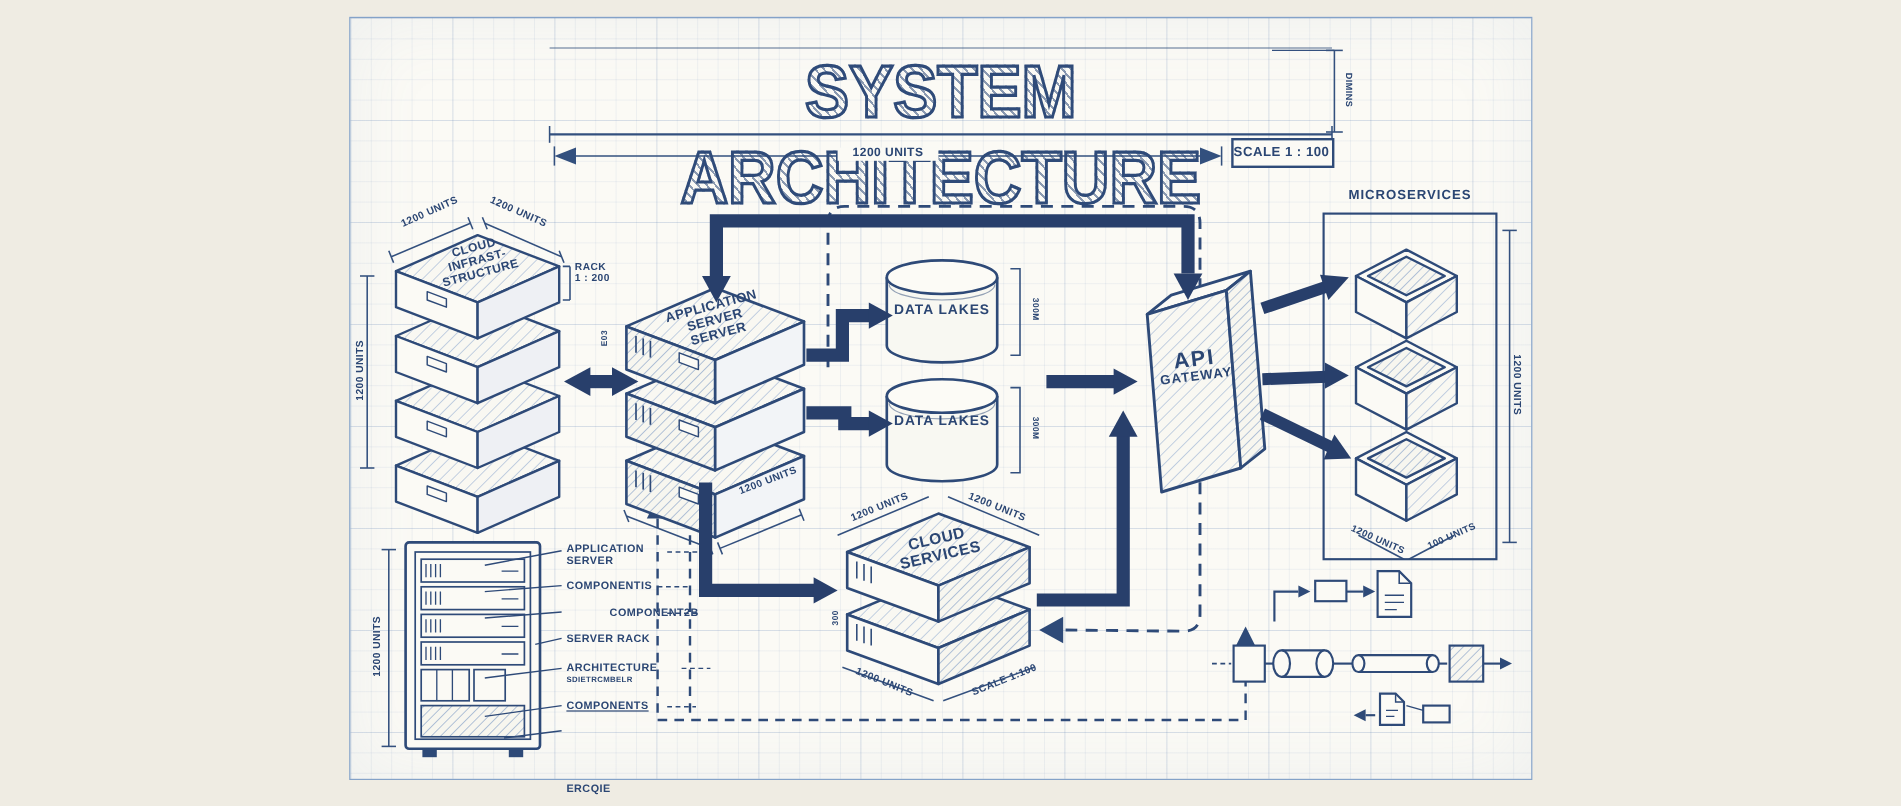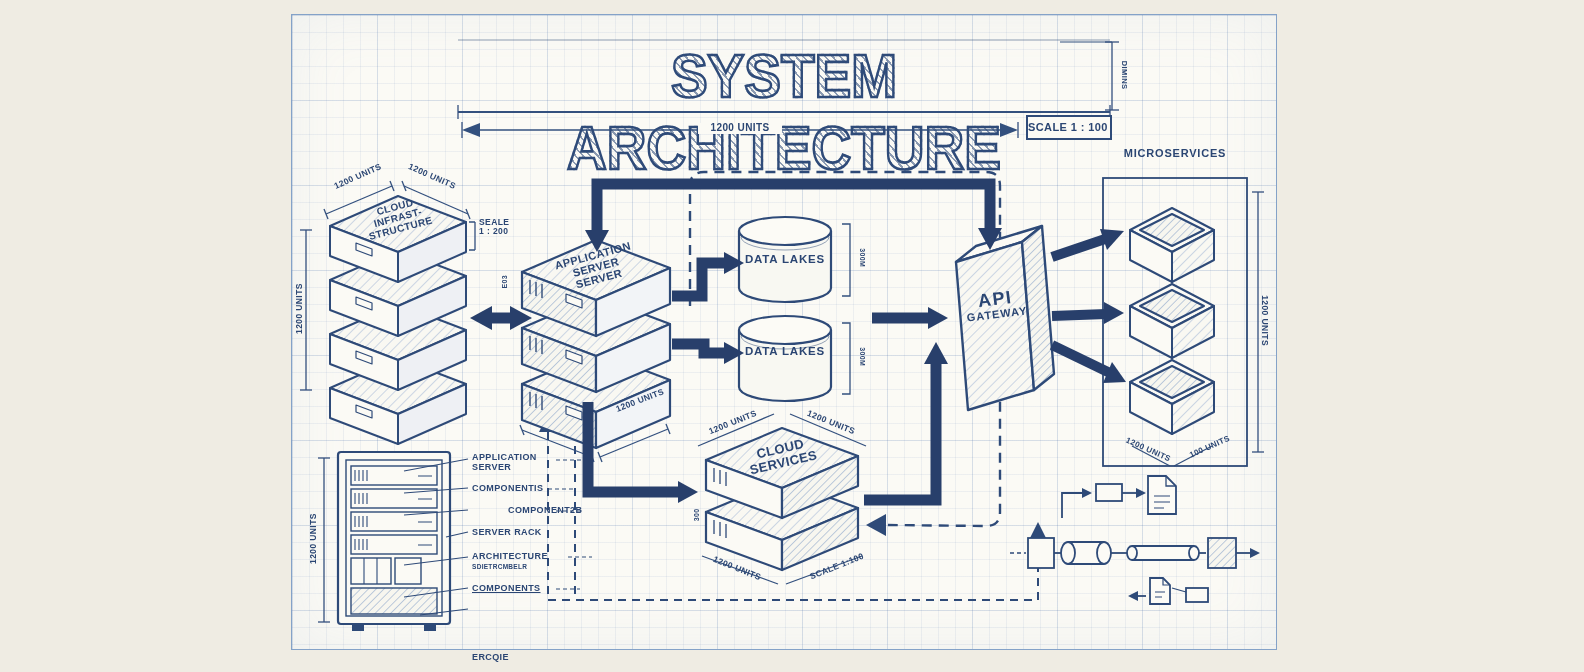--- a/index.html
+++ b/index.html
@@ -340,21 +340,21 @@
 
   <div class="lbl c" style="left:326px;top:202px;width:144px;font-size:10px;transform:rotate(-15deg);">
     <div>CLOUD</div>
     <div>INFRAST-</div>
     <div>STRUCTURE</div>
   </div>
   <div class="lbl c" style="left:316px;top:172px;width:84px;font-size:8.5px;transform:rotate(-24deg);">1200 UNITS</div>
   <div class="lbl c" style="left:390px;top:172px;width:84px;font-size:8.5px;transform:rotate(24deg);">1200 UNITS</div>
   <div class="lbl c" style="left:258px;top:304px;width:84px;font-size:8.5px;transform:rotate(-90deg);">1200 UNITS</div>
   <div class="lbl" style="left:479px;top:218px;font-size:8.5px;">
-    <div>SEALE</div>
+    <div>RACK</div>
     <div>1 : 200</div>
   </div>
 
   <div class="lbl c" style="left:522px;top:250px;width:148px;font-size:11px;transform:rotate(-15deg);">
     <div>APPLICATION</div>
     <div>SERVER</div>
     <div>SERVER</div>
   </div>
   <div class="lbl c" style="left:510px;top:398px;width:84px;font-size:8.5px;transform:rotate(21deg);"></div>
   <div class="lbl c" style="left:598px;top:396px;width:84px;font-size:8.5px;transform:rotate(-21deg);">1200 UNITS</div>
@@ -373,21 +373,21 @@
   <div class="lbl c" style="left:789px;top:418px;width:84px;font-size:8.5px;transform:rotate(22deg);">1200 UNITS</div>
   <div class="lbl c" style="left:695px;top:564px;width:84px;font-size:8.5px;transform:rotate(22deg);">1200 UNITS</div>
   <div class="lbl c" style="left:792px;top:562px;width:90px;font-size:8.5px;transform:rotate(-22deg);">SCALE 1:100</div>
   <div class="lbl c" style="left:683px;top:511px;width:28px;font-size:7px;transform:rotate(-90deg);">300</div>
 
   <div class="lbl c" style="left:944px;top:290px;width:104px;transform:rotate(-7deg);">
     <div style="font-size:18px;letter-spacing:1.5px;">API</div>
     <div style="font-size:11px;letter-spacing:1px;">GATEWAY</div>
   </div>
 
-  <div class="lbl c" style="left:1104px;top:148px;width:142px;font-size:11px;letter-spacing:.8px;">MICROSERVICES</div>
+  <div class="lbl c" style="left:1104px;top:158px;width:142px;font-size:11px;letter-spacing:.8px;">MICROSERVICES</div>
   <div class="lbl c" style="left:1106px;top:446px;width:84px;font-size:8px;transform:rotate(24deg);">1200 UNITS</div>
   <div class="lbl c" style="left:1172px;top:443px;width:76px;font-size:8px;transform:rotate(-24deg);">100 UNITS</div>
   <div class="lbl c" style="left:1222px;top:316px;width:84px;font-size:8.5px;transform:rotate(90deg);">1200 UNITS</div>
 
   <div class="lbl c" style="left:272px;top:534px;width:84px;font-size:8.5px;transform:rotate(-90deg);">1200 UNITS</div>
   <div class="lbl wrap" style="left:472px;top:452px;width:80px;font-size:9px;line-height:10px;">APPLICATION SERVER</div>
   <div class="lbl" style="left:472px;top:484px;font-size:9px;">COMPONENTIS</div>
   <div class="lbl" style="left:472px;top:506px;font-size:9px;margin-left:36px;">COMPONENT2B</div>
   <div class="lbl" style="left:472px;top:528px;font-size:9px;">SERVER RACK</div>
   <div class="lbl" style="left:472px;top:552px;font-size:9px;">ARCHITECTURE</div>

